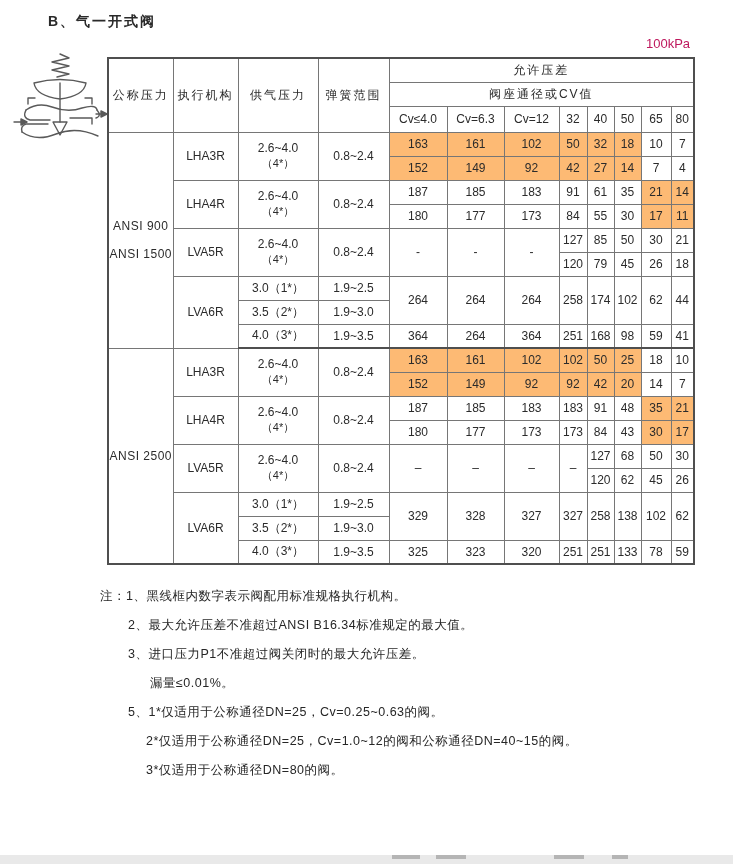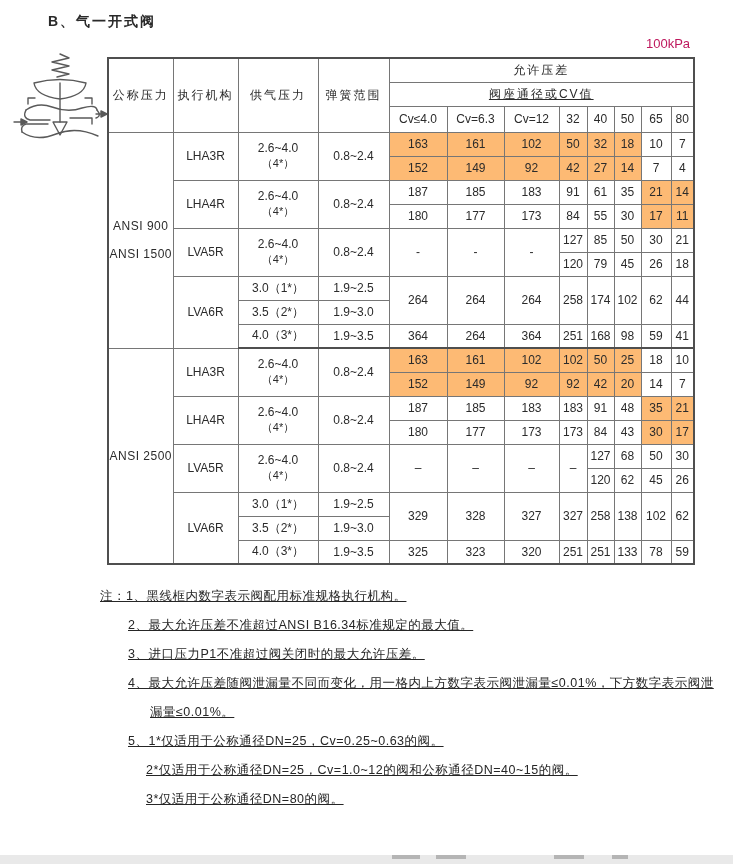--- a/index.html
+++ b/index.html
@@ -12,34 +12,34 @@
   .unit-label { position:absolute; left:646px; top:36px; font-size:13px; color:#be185d; }
 
   .valve-sym { position:absolute; left:12px; top:52px; }
 
   table.spec { position:absolute; left:107px; top:57px; width:586px;
                border-collapse:collapse; table-layout:fixed;
                border:2px solid #4f4f4f; font-size:12px; color:#2b2b2b; }
   table.spec th, table.spec td { border:1px solid #767676; text-align:center;
                vertical-align:middle; padding:0; font-weight:normal; overflow:hidden; }
   thead tr.hr1 { height:24px; }
-  thead tr.hr2 { height:24px;text-decoration:underline; }
+  thead tr.hr2 { height:24px; }
   thead tr.hr3 { height:26px; }
   tbody tr { height:24px; }
   th.cn { letter-spacing:2px; }
   th.dp { border-bottom:4px double #8a8a8a; letter-spacing:2px; }
   td.std { background:#fdba74; border:2px solid #3c3c3c; }
   tr.block-end td { border-bottom:2px solid #4f4f4f; }
   td.cls { letter-spacing:0.5px; }
   td.cls .l2 { margin-top:14px; }
   td.supply .p2 { font-size:11px; margin-top:1px; }
 
   .notes { position:absolute; left:100px; top:588px; width:615px; font-size:12.5px;
            color:#262626; }
-  .notes .nline { line-height:17px; margin-bottom:12px; letter-spacing:0.5px;text-decoration:underline; }
+  .notes .nline { line-height:17px; margin-bottom:12px; letter-spacing:0.5px; }
   .notes .ind1 { padding-left:28px; }
   .notes .ind2 { padding-left:46px; }
   .notes .ind3 { padding-left:50px; }
 
   .bottom-strip { position:absolute; left:0; top:855px; width:733px; height:9px;
                   background:#e9e9e9; }
   .bottom-strip .seg { position:absolute; top:0; height:4px; background:#b5b5b5; }
 </style>
 </head>
 <body>
@@ -320,21 +320,20 @@
       <td>78</td>
       <td>59</td>
     </tr>
   </tbody>
 </table>
 
 <div class="notes">
   <div class="nline">注：1、黑线框内数字表示阀配用标准规格执行机构。</div>
   <div class="nline ind1">2、最大允许压差不准超过ANSI B16.34标准规定的最大值。</div>
   <div class="nline ind1">3、进口压力P1不准超过阀关闭时的最大允许压差。</div>
-  <div class="nline ind1">4、最大允许压差随阀泄漏量不同而变化，用一格内上方数字表示阀泄漏量≤0.01%，下方数字表示阀泄</div>
   <div class="nline ind3">漏量≤0.01%。</div>
   <div class="nline ind1">5、1*仅适用于公称通径DN=25，Cv=0.25~0.63的阀。</div>
   <div class="nline ind2">2*仅适用于公称通径DN=25，Cv=1.0~12的阀和公称通径DN=40~15的阀。</div>
   <div class="nline ind2">3*仅适用于公称通径DN=80的阀。</div>
 </div>
 
 <div class="bottom-strip">
   <div class="seg" style="left:392px;width:28px;"></div>
   <div class="seg" style="left:436px;width:30px;"></div>
   <div class="seg" style="left:554px;width:30px;"></div>

